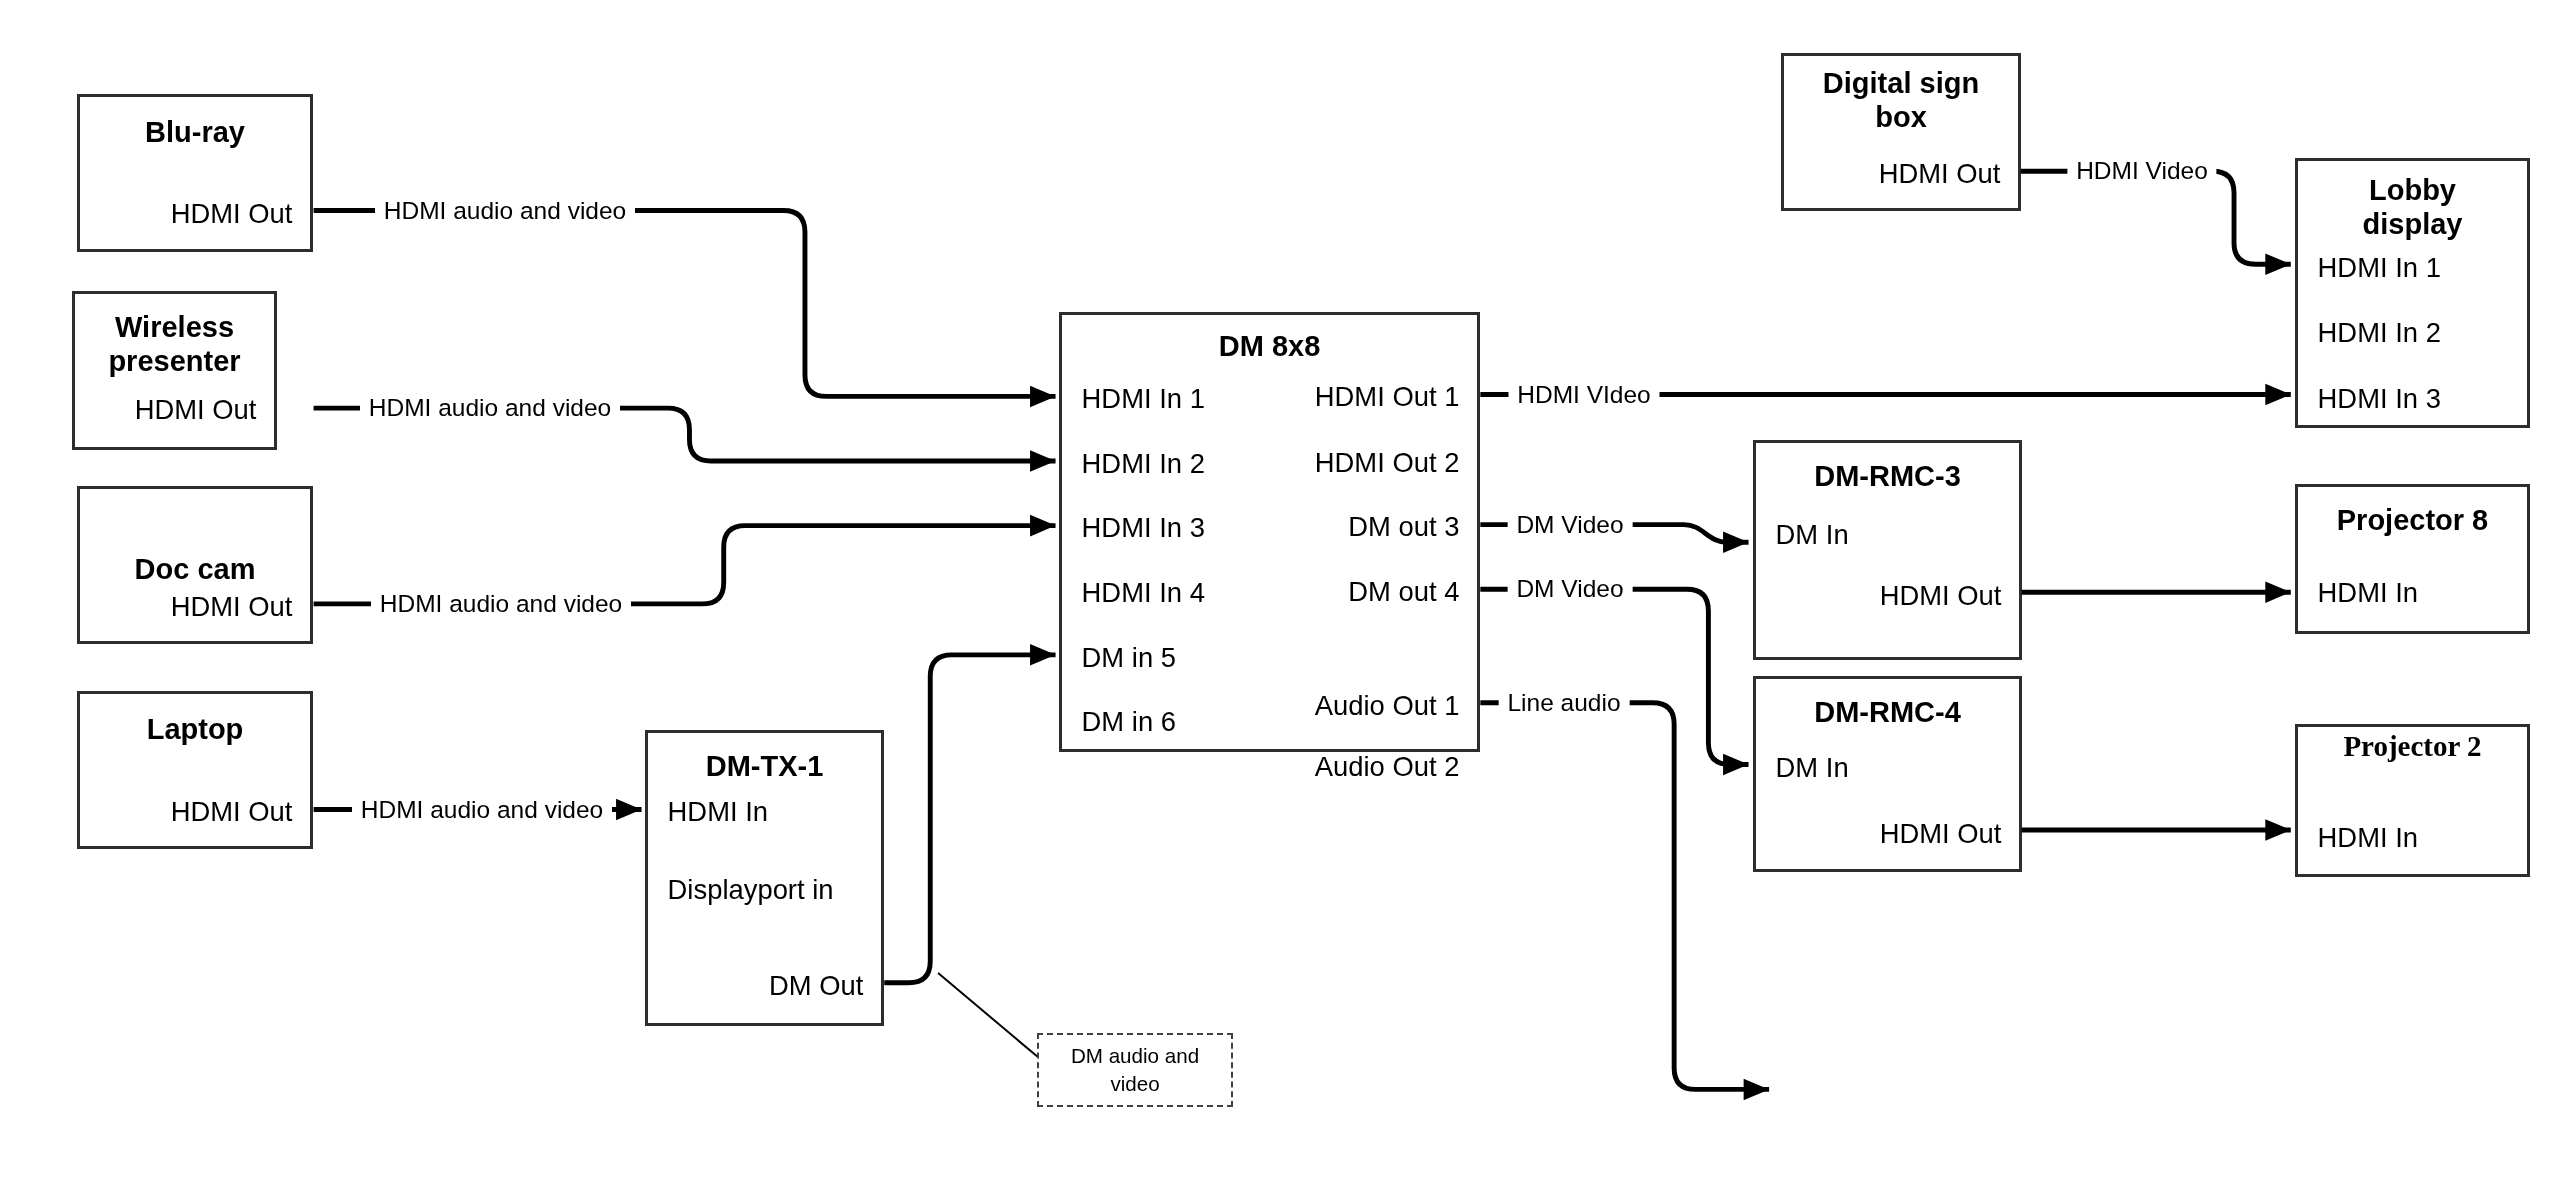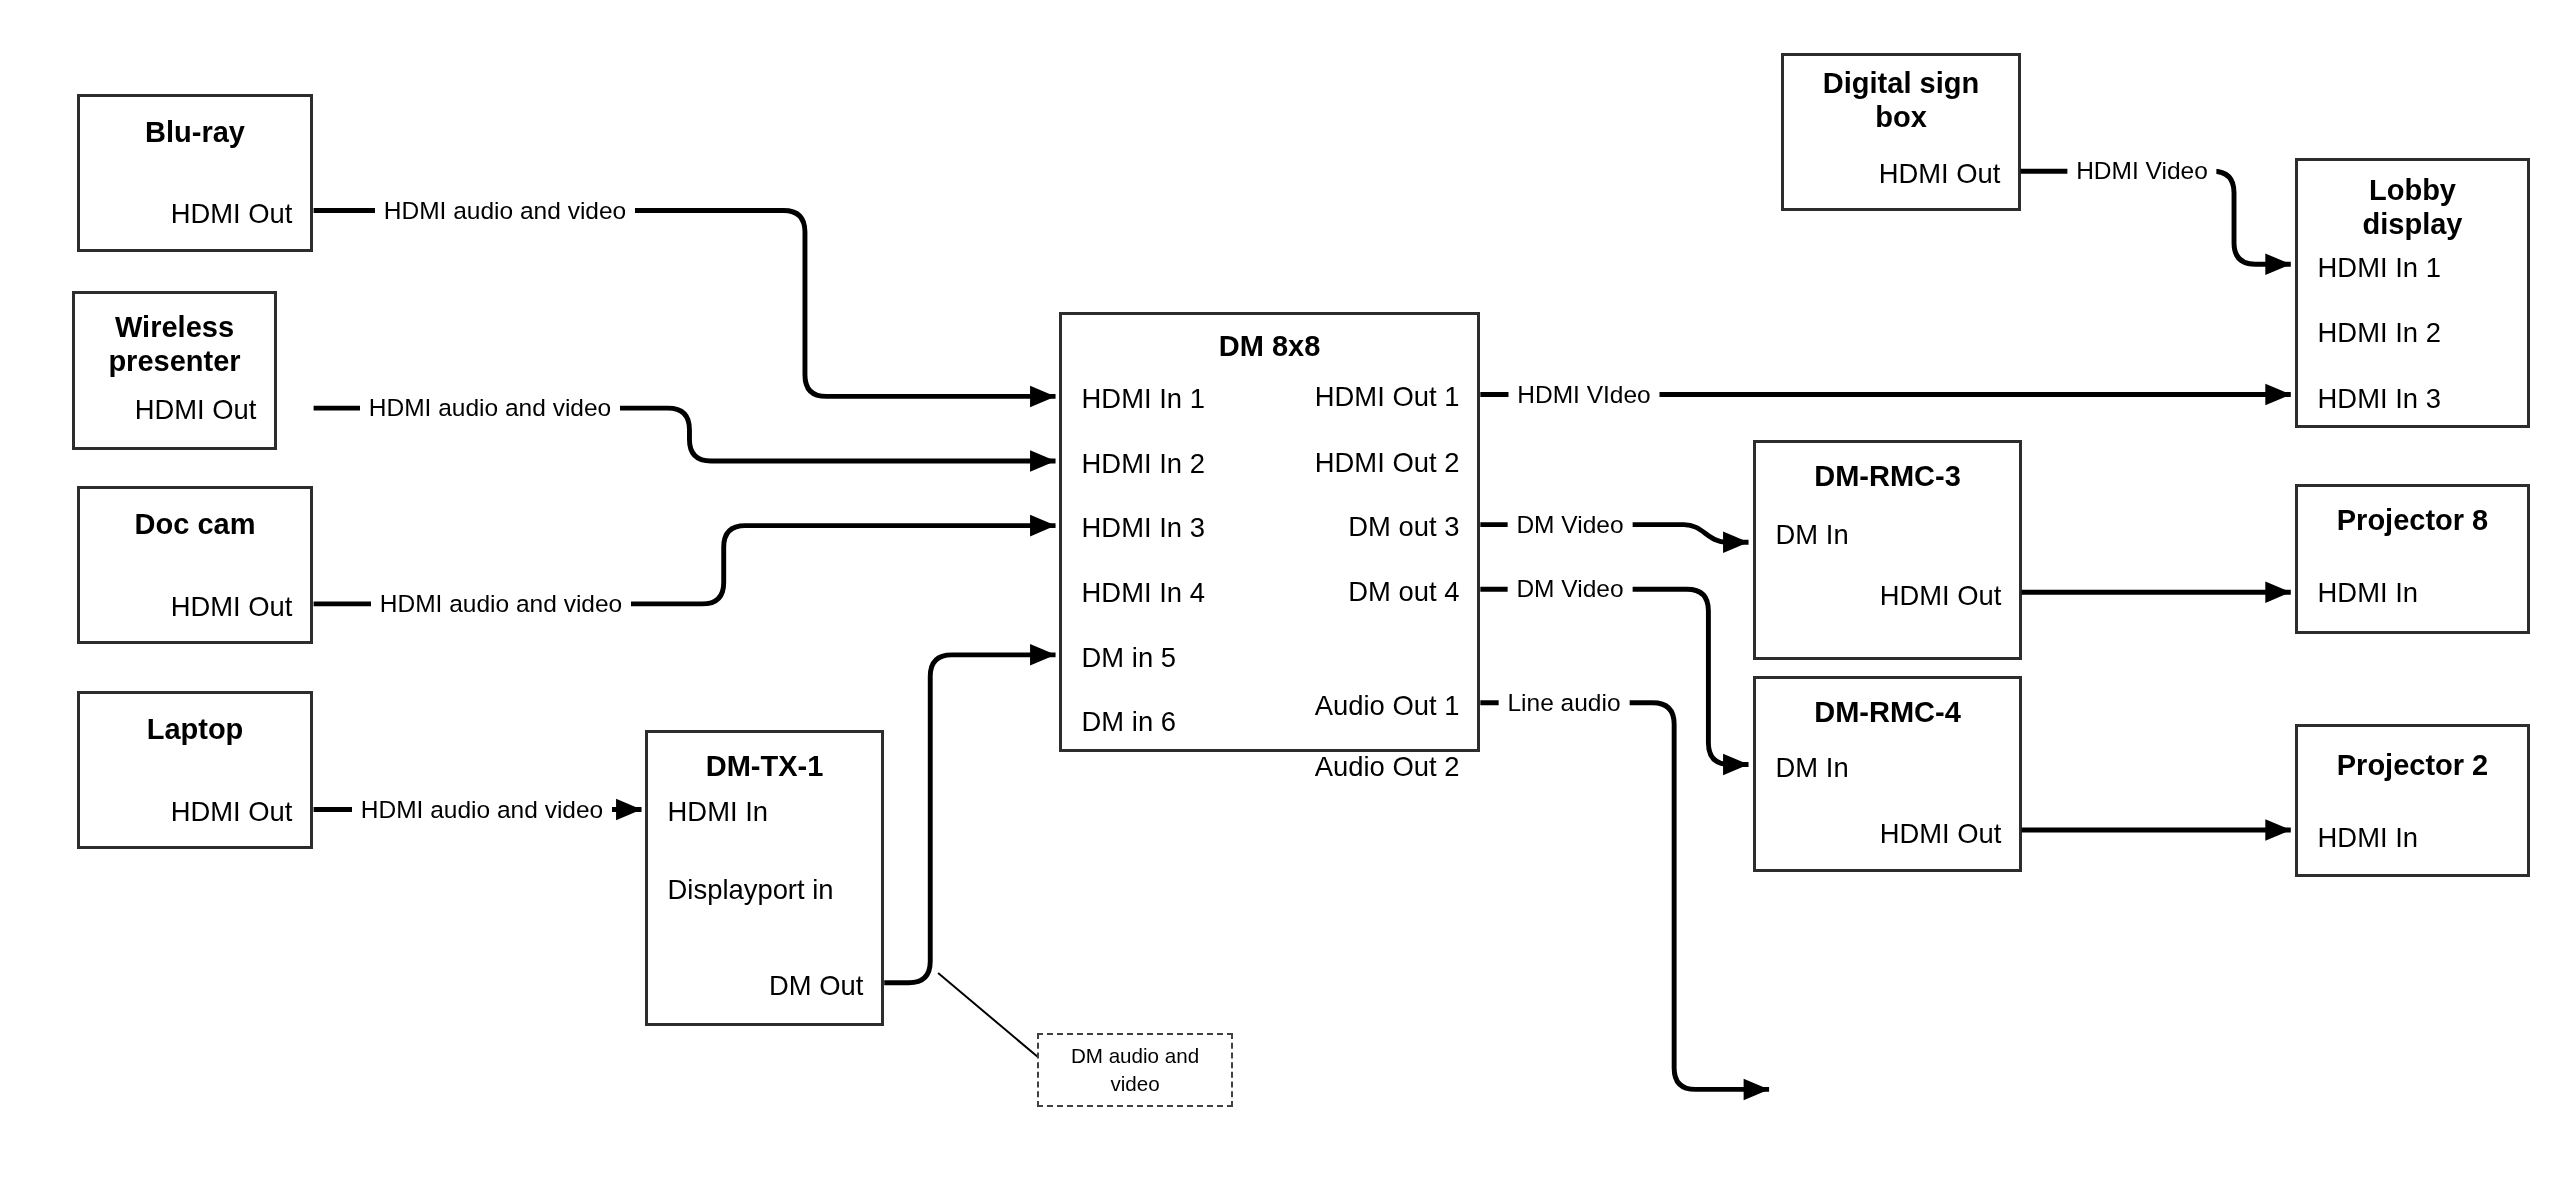--- a/index.html
+++ b/index.html
@@ -87,21 +87,21 @@
     <span class="title" style="padding-top:17.6px;">Blu-ray</span>
     <span class="port right" style="top:117px;">HDMI Out</span>
   </div>
 
   <div class="node" style="left:72px; top:291px; width:205px; height:159px;">
     <span class="title" style="padding-top:15.7px; max-width:162px;">Wireless presenter</span>
     <span class="port right" style="top:116px;">HDMI Out</span>
   </div>
 
   <div class="node" style="left:77px; top:486px; width:236px; height:158px;">
-    <span class="title" style="padding-top:17.6px;">Doc cam</span>
+    <span class="title" style="padding-top:17.6px;margin-top:45px;">Doc cam</span>
     <span class="port right" style="top:118px;">HDMI Out</span>
   </div>
 
   <div class="node" style="left:77px; top:691px; width:236px; height:158px;">
     <span class="title" style="padding-top:17.6px;">Laptop</span>
     <span class="port right" style="top:118px;">HDMI Out</span>
   </div>
 
   <div class="node" style="left:645px; top:730px; width:239px; height:296px;">
     <span class="title" style="padding-top:15.7px;">DM-TX-1</span>
@@ -149,21 +149,21 @@
     <span class="port left" style="top:106px;">HDMI In</span>
   </div>
 
   <div class="node" style="left:1753px; top:676px; width:269px; height:196px;">
     <span class="title" style="padding-top:15.7px;">DM-RMC-4</span>
     <span class="port left" style="top:89px;">DM In</span>
     <span class="port right" style="top:155px;">HDMI Out</span>
   </div>
 
   <div class="node" style="left:2295px; top:724px; width:235px; height:153px;">
-    <span class="title" style="padding-top:21px;">Projector 2</span>
+    <span class="title" style="padding-top:2px;font-family:Liberation Serif, serif;">Projector 2</span>
     <span class="port left" style="top:111px;">HDMI In</span>
   </div>
 
 
   <svg class="wires" width="2576" height="1201" viewBox="0 0 2631 1227">
     <defs>
       <marker id="arrow" markerUnits="userSpaceOnUse" markerWidth="30" markerHeight="24" refX="27" refY="12" orient="auto">
         <path d="M 1 1 L 27 12 L 1 23 Z" fill="#000000"></path>
       </marker>
     </defs>

